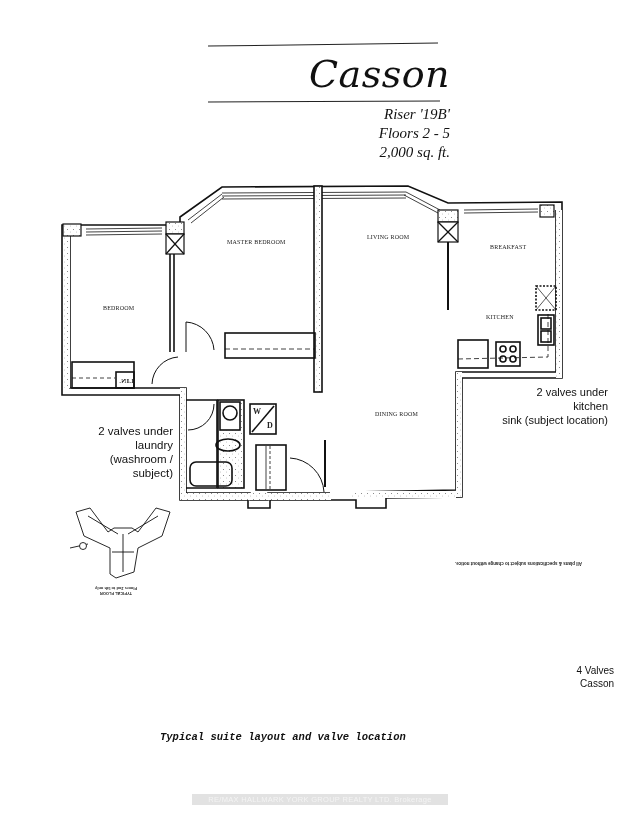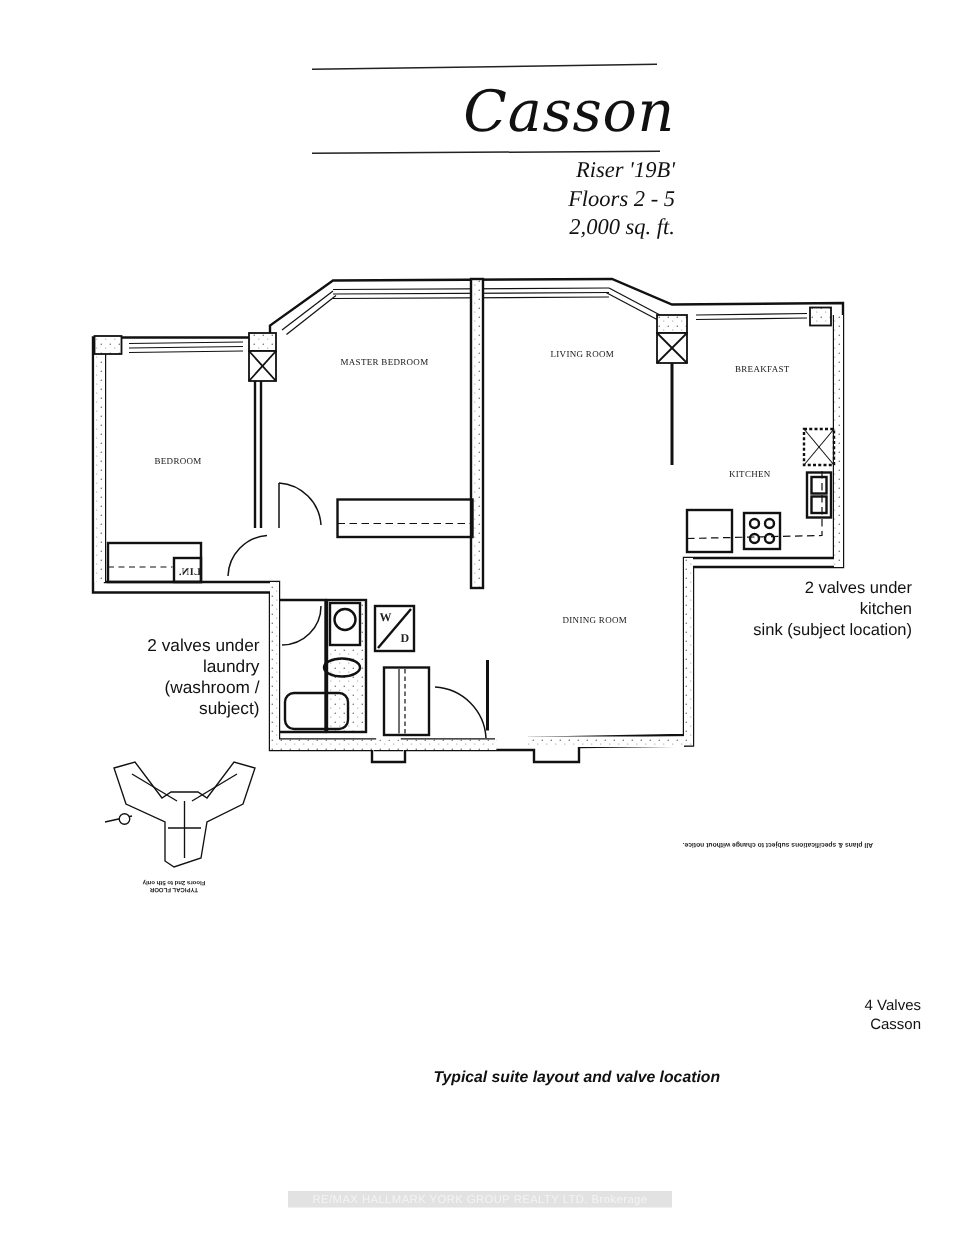--- a/index.html
+++ b/index.html
@@ -2,21 +2,21 @@
 <html><head>
   <meta charset="utf-8">
   <style>
     html, body { margin: 0; padding: 0; background: #ffffff; }
     body { width: 640px; height: 822px; position: relative; overflow: hidden; font-family: "Liberation Serif", serif; color: #111; }
     .rule { position: absolute; height: 0; border-top: 1.5px solid #222; }
     .title { position: absolute; left: 200px; top: 52px; width: 250px; text-align: right; font-family: "DejaVu Serif", serif; font-style: italic; font-size: 38px; color: #111; letter-spacing: 0.5px; }
     .sub { position: absolute; left: 200px; width: 250px; text-align: right; font-family: "Liberation Serif", serif; font-style: italic; font-size: 15px; color: #111; }
     .room { position: absolute; font-family: "Liberation Serif", serif; font-size: 6px; letter-spacing: 0.2px; color: #222; white-space: nowrap; }
     .note { position: absolute; font-family: Liberation Sans, sans-serif; font-size: 11.5px; line-height: 14px; color: #111; text-align: right; }
-    .caption { position: absolute; left: 160px; top: 712px; width: 320px; text-align: right; font-family: Liberation Sans, sans-serif; font-style: italic; font-weight: bold; font-size: 10.5px; color: #111; }
+    .caption { position: absolute; left: 160px; top: 731px; width: 320px; text-align: left; font-family: Liberation Mono, monospace; font-style: italic; font-weight: bold; font-size: 10.5px; color: #111; }
     .watermark { position: absolute; left: 192px; top: 794px; width: 256px; text-align: center; font-family: "Liberation Sans", sans-serif; font-size: 7.5px; color: #f4f4f4; background: #e2e2e2; letter-spacing: 0.3px; padding: 1px 0; }
     .flip { position: absolute; font-family: "Liberation Sans", sans-serif; font-size: 4px; color: #222; transform: rotate(180deg); white-space: nowrap; font-weight: bold; }
     svg { position: absolute; left: 0; top: 0; }
   </style>
 </head>
 <body>
 
 <div class="rule" style="left:208px; top:44px; width:230px; transform:rotate(-0.8deg);"></div>
 <div class="rule" style="left:208px; top:101px; width:232px; transform:rotate(-0.3deg);"></div>
 

